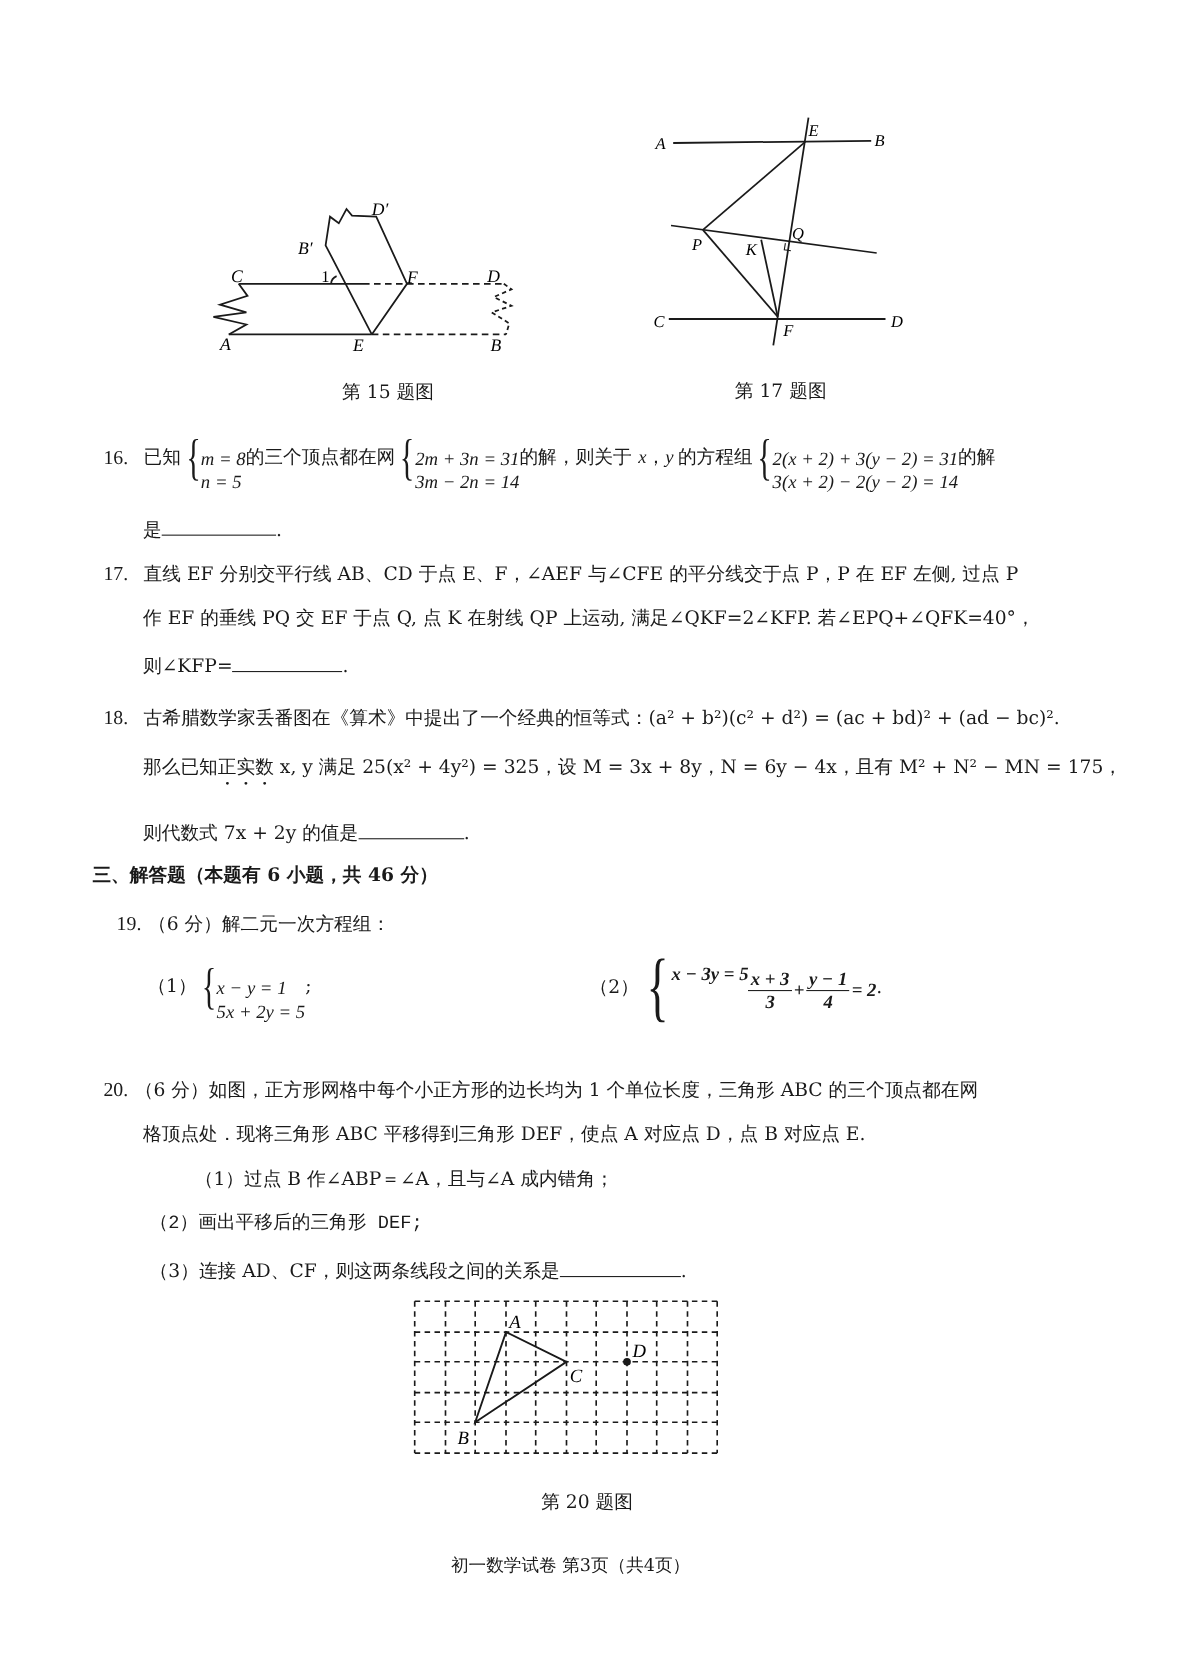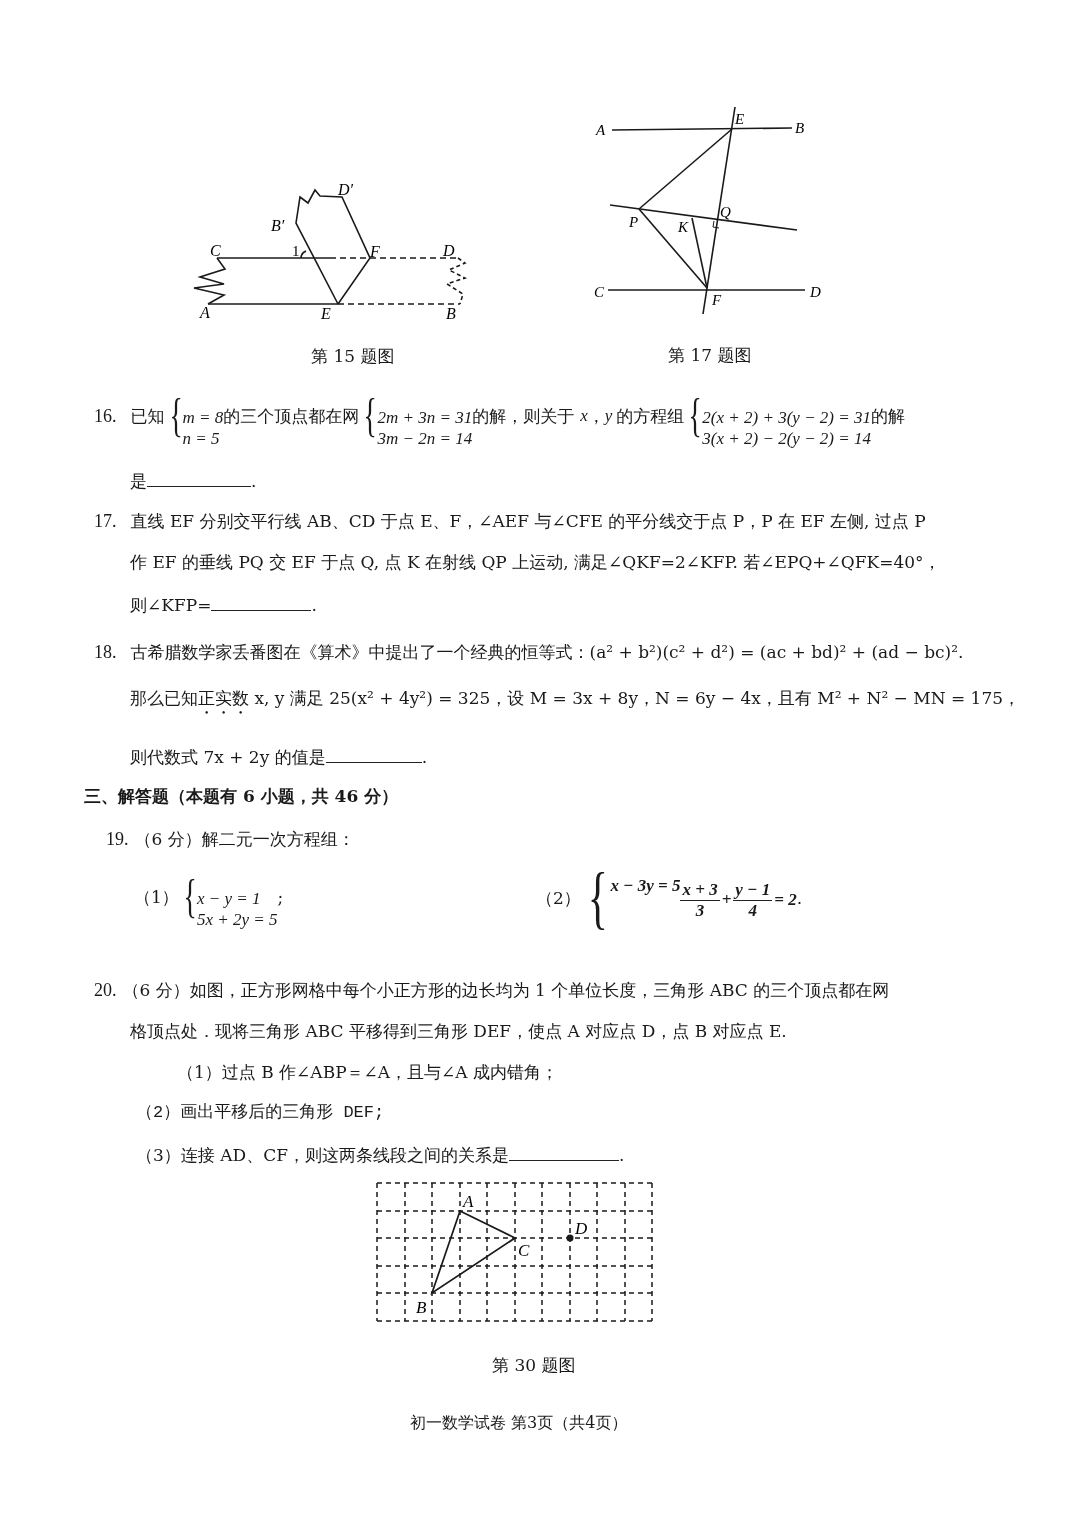--- a/index.html
+++ b/index.html
@@ -205,15 +205,15 @@
       <line x1="282" y1="7" x2="282" y2="145"></line>
     </g>
     <polygon points="90,35 145,62 62,117" stroke="#1a1a1a" stroke-width="1.7" fill="none"></polygon>
     <circle cx="200" cy="62" r="3.5" fill="#1a1a1a"></circle>
     <text x="93" y="31" font-size="17">A</text>
     <text x="46" y="137" font-size="17">B</text>
     <text x="148" y="80" font-size="17">C</text>
     <text x="205" y="58" font-size="17">D</text>
   </svg>
 </div>
-<div class="abs cap" style="left:492px;top:1354px;">第 30 题图</div>
+<div class="abs cap" style="left:492px;top:1354px;">第 20 题图</div>
 
 <div class="abs txt" style="left:410px;top:1413px;font-size:16px;">初一数学试卷 第3页（共4页）</div>
 
 </body></html>

